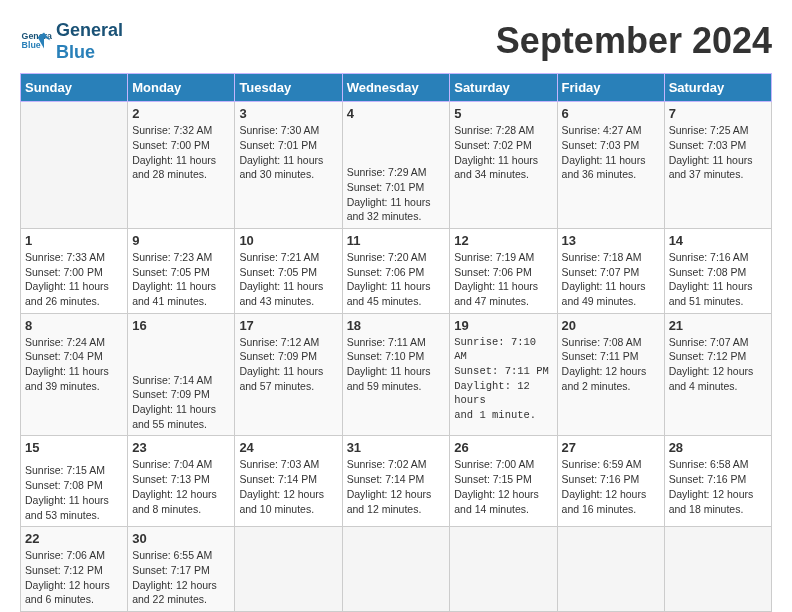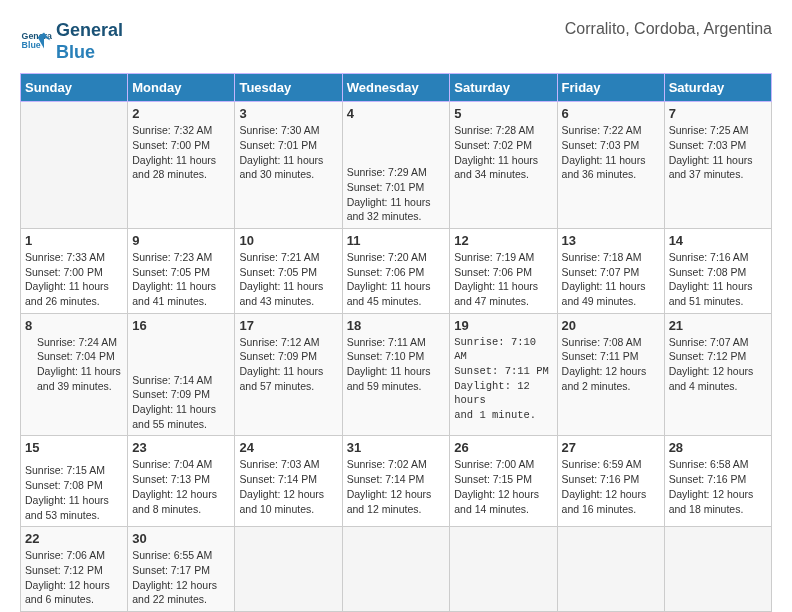--- a/index.html
+++ b/index.html
@@ -96,21 +96,21 @@
       <text x="2" y="16" font-size="11" font-weight="bold" fill="#1a5276">General</text>
       <text x="2" y="28" font-size="11" font-weight="bold" fill="#2980b9">Blue</text>
       <polygon points="30,8 38,18 30,14 30,28 22,14 30,8" fill="#2980b9"></polygon>
     </svg>
     <div class="logo-text">
       <div><span>General</span></div>
       <div><span style="color:#2980b9">Blue</span></div>
     </div>
   </div>
   <div class="title-block">
-    <div class="subtitle">Corralito, Cordoba, Argentina</div>
+    <div class="month-title">September 2024</div>
   </div>
 </div>
 
 <table>
   <thead>
     <tr>
     <th>Sunday</th>
         <th>Monday</th>
         <th>Tuesday</th>
         <th>Wednesday</th>
@@ -145,21 +145,21 @@
         </td>
         <td>
           <span class="day-num">5</span>
           <div class="day-info" style="white-space: pre-line;">Sunrise: 7:28 AM
 Sunset: 7:02 PM
 Daylight: 11 hours
 and 34 minutes.</div>
         </td>
         <td>
           <span class="day-num">6</span>
-          <div class="day-info" style="white-space: pre-line;">Sunrise: 7:22 AM
+          <div class="day-info" style="white-space: pre-line;">Sunrise: 4:27 AM
 Sunset: 7:03 PM
 Daylight: 11 hours
 and 36 minutes.</div>
         </td>
         <td>
           <span class="day-num">7</span>
           <div class="day-info" style="white-space: pre-line;">Sunrise: 7:25 AM
 Sunset: 7:03 PM
 Daylight: 11 hours
 and 37 minutes.</div>
@@ -212,21 +212,21 @@
           <span class="day-num">14</span>
           <div class="day-info" style="white-space: pre-line;">Sunrise: 7:16 AM
 Sunset: 7:08 PM
 Daylight: 11 hours
 and 51 minutes.</div>
         </td>
       </tr>
       <tr>
         <td>
           <span class="day-num">8</span>
-          <div class="day-info" style="white-space: pre-line; margin-left: 12px;">Sunrise: 7:24 AM
+          <div class="day-info" style="white-space: pre-line;">Sunrise: 7:24 AM
 Sunset: 7:04 PM
 Daylight: 11 hours
 and 39 minutes.</div>
         </td>
         <td>
           <span class="day-num">16</span>
           <div class="day-info" style="white-space: pre-line; margin-top: 40px;">Sunrise: 7:14 AM
 Sunset: 7:09 PM
 Daylight: 11 hours
 and 55 minutes.</div>

